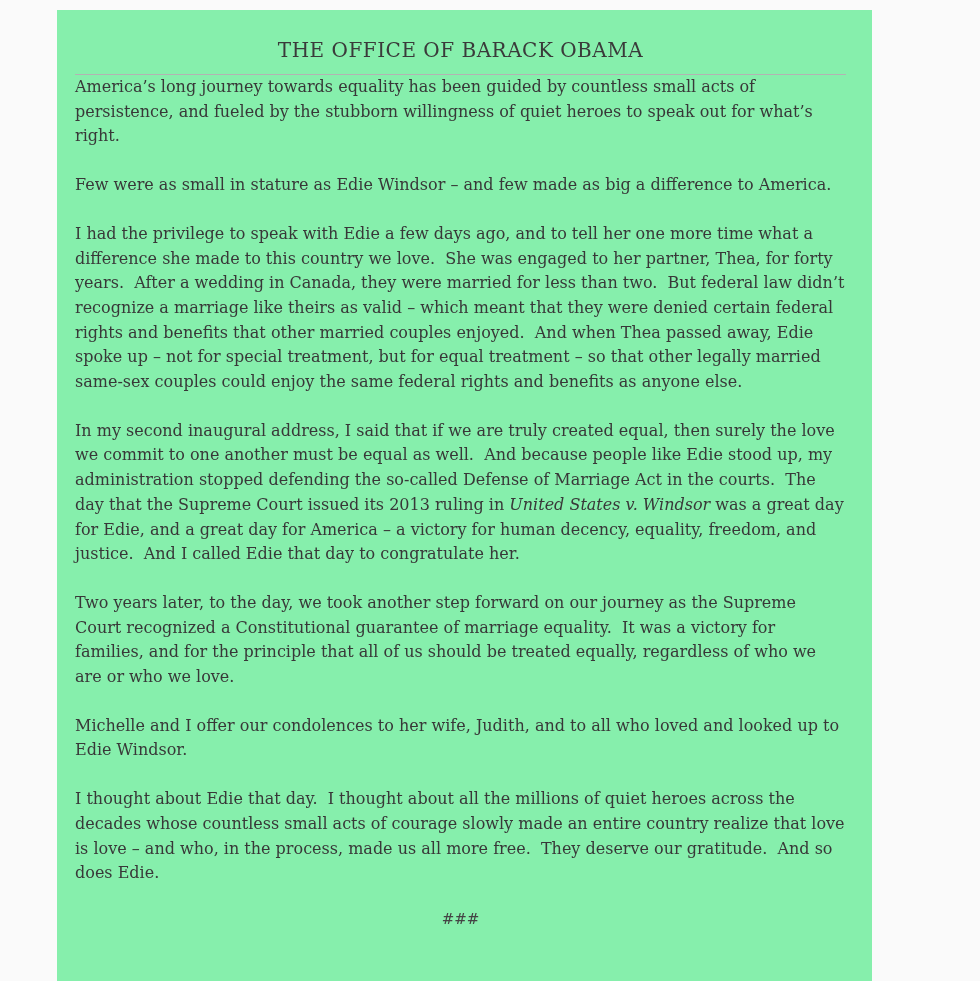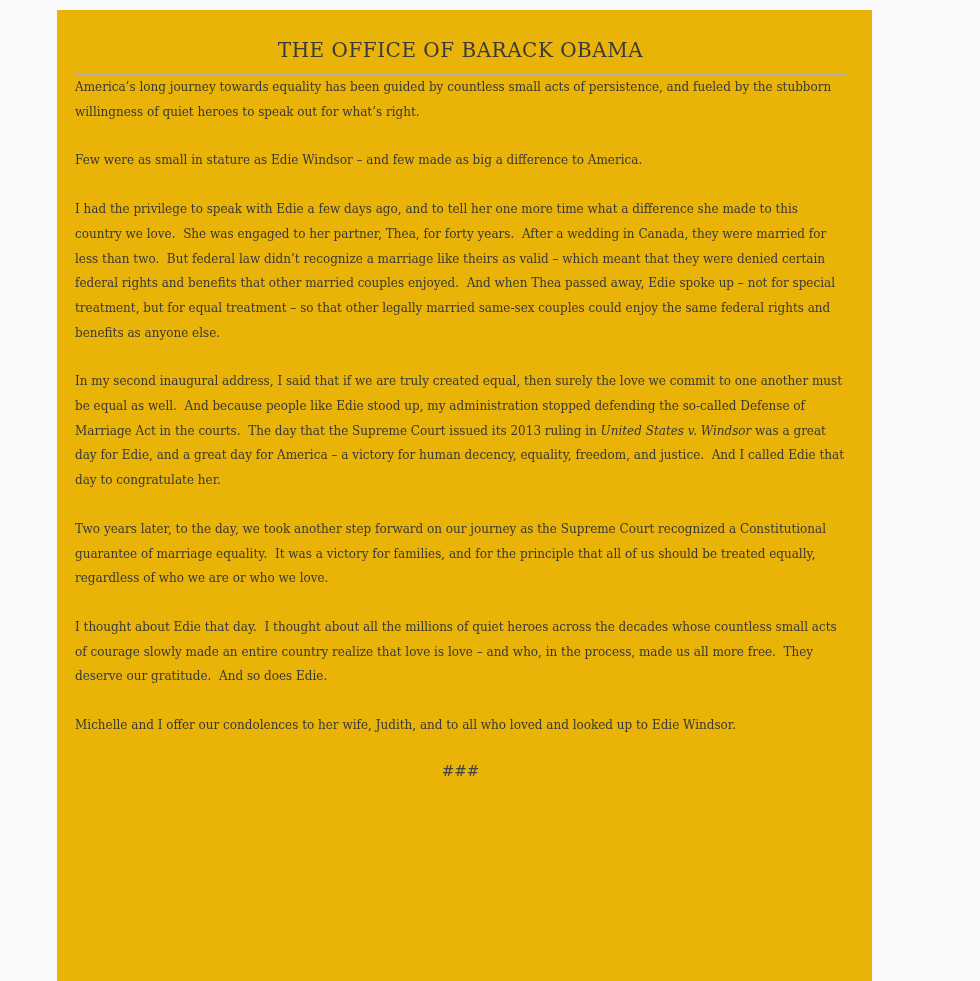--- a/index.html
+++ b/index.html
@@ -10,21 +10,21 @@
     background: #fafafa;
     overflow: hidden;
     font-family: "DejaVu Serif", "Liberation Serif", serif;
   }
   .page {
     position: absolute;
     left: 57px;
     top: 10px;
     width: 815px;
     height: 971px;
-    background: #eab308;
+    background: #86efac;
     box-sizing: border-box;
     padding: 0 26px 0 18px;
     color: #383838;
   }
   .masthead {
     margin: 28px 0 12px 0;
     text-align: center;
     font-size: 20px;
     letter-spacing: 0.5px;
     font-weight: 400;
@@ -44,21 +44,21 @@
   }
   .headline {
     margin: 0 0 30px 0;
     text-align: center;
     font-size: 16px;
     font-weight: 700;
     color: #333333;
   }
   .document-body p {
     margin: 0 0 24px 0;
-    font-size: 12px;
+    font-size: 16px;
     line-height: 24.7px;
     white-space: pre-wrap;
     color: #383838;
   }
   .document-body em {
     font-style: italic;
   }
   .end-mark {
     margin: 16px 0 0 0;
     text-align: center;
@@ -72,17 +72,17 @@
 
 <div class="page">
   <h1 class="masthead">THE OFFICE OF BARACK OBAMA</h1>
   <hr class="title-rule">
   <div class="document-body">
       <p><span>America’s long journey towards equality has been guided by countless small acts of persistence, and fueled by the stubborn willingness of quiet heroes to speak out for what’s right.</span></p>
       <p><span>Few were as small in stature as Edie Windsor – and few made as big a difference to America.</span></p>
       <p><span>I had the privilege to speak with Edie a few days ago, and to tell her one more time what a difference she made to this country we love.  She was engaged to her partner, Thea, for forty years.  After a wedding in Canada, they were married for less than two.  But federal law didn’t recognize a marriage like theirs as valid – which meant that they were denied certain federal rights and benefits that other married couples enjoyed.  And when Thea passed away, Edie spoke up – not for special treatment, but for equal treatment – so that other legally married same-sex couples could enjoy the same federal rights and benefits as anyone else.</span></p>
       <p><span>In my second inaugural address, I said that if we are truly created equal, then surely the love we commit to one another must be equal as well.  And because people like Edie stood up, my administration stopped defending the so-called Defense of Marriage Act in the courts.  The day that the Supreme Court issued its 2013 ruling in </span><em>United States v. Windsor</em><span> was a great day for Edie, and a great day for America – a victory for human decency, equality, freedom, and justice.  And I called Edie that day to congratulate her.</span></p>
       <p><span>Two years later, to the day, we took another step forward on our journey as the Supreme Court recognized a Constitutional guarantee of marriage equality.  It was a victory for families, and for the principle that all of us should be treated equally, regardless of who we are or who we love.</span></p>
+      <p><span>Michelle and I offer our condolences to her wife, Judith, and to all who loved and looked up to Edie Windsor.</span></p>
       <p><span>I thought about Edie that day.  I thought about all the millions of quiet heroes across the decades whose countless small acts of courage slowly made an entire country realize that love is love – and who, in the process, made us all more free.  They deserve our gratitude.  And so does Edie.</span></p>
-      <p><span>Michelle and I offer our condolences to her wife, Judith, and to all who loved and looked up to Edie Windsor.</span></p>
     </div>
   <div class="end-mark">###</div>
 </div>
 
 </body></html>

